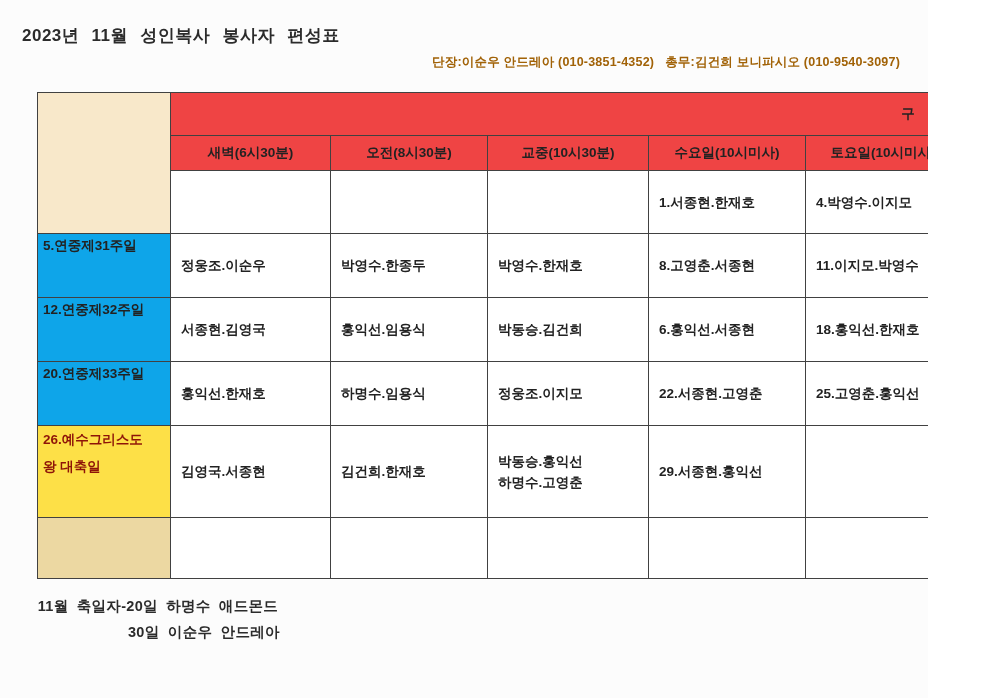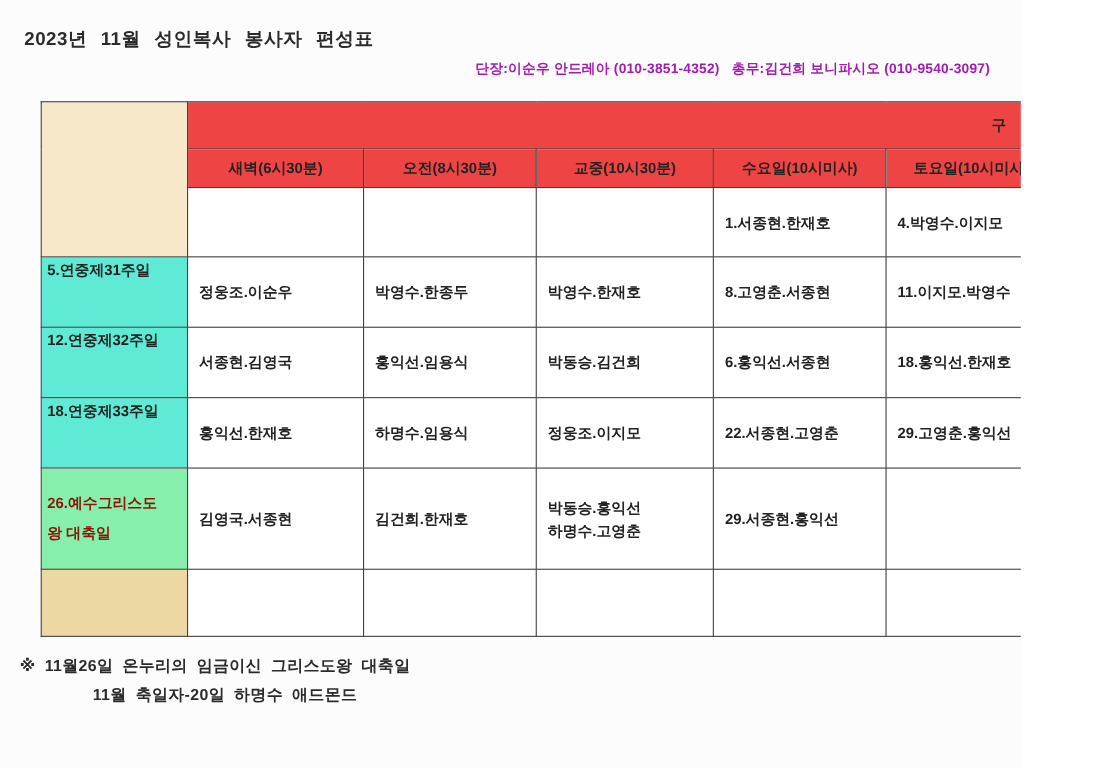--- a/index.html
+++ b/index.html
@@ -11,21 +11,21 @@
     color:#212121;
     overflow:hidden;
   }
   .title{
     position:absolute;left:22px;top:24px;
     font-size:17px;font-weight:700;color:#2b2b2b;
     word-spacing:7px;letter-spacing:0.5px;
   }
   .contacts{
     position:absolute;right:28px;top:54px;
-    font-size:12.5px;font-weight:600;color:#a21caf;
+    font-size:12.5px;font-weight:600;color:#a16207;
     white-space:pre;letter-spacing:0.2px;
   }
   table.roster{
     position:absolute;left:37px;top:92px;
     width:923px;
     border-collapse:collapse;table-layout:fixed;
   }
   table.roster td{
     border:1.6px solid #414141;
     font-size:13.5px;font-weight:600;color:#222;
@@ -35,26 +35,26 @@
   td.corner{background:#f8e8ca;}
   td.group{
     background:#ef4444;text-align:right;vertical-align:middle;
     font-size:14px;letter-spacing:9px;padding-left:9px;
   }
   td.colhead{
     background:#ef4444;text-align:center;vertical-align:middle;
     font-size:13.5px;
   }
   td.label{
-    background:#5eead4;vertical-align:top;
+    background:#0ea5e9;vertical-align:top;
     padding:3px 4px 0 5px;font-size:13.5px;
   }
   td.label.red{
-    background:#86efac;color:#8e1408;
-    line-height:27px;padding-top:18px;
+    background:#fde047;color:#8e1408;
+    line-height:27px;padding-top:0;
   }
   td.label.bottom{background:#ecd8a2;}
   td.cell{
     vertical-align:middle;background:#ffffff;
     padding:2px 4px 2px 10px;line-height:21px;
   }
   .notes{position:absolute;left:18px;top:593px;}
   .note{
     font-size:14.5px;font-weight:700;color:#2b2b2b;
     line-height:26px;word-spacing:4px;letter-spacing:0.3px;
@@ -108,26 +108,26 @@
       </tr>
       <tr style="height:64px">
         <td class="label">12.연중제32주일</td>
         <td class="cell">서종현.김영국</td>
         <td class="cell">홍익선.임용식</td>
         <td class="cell">박동승.김건희</td>
         <td class="cell">6.홍익선.서종현</td>
         <td class="cell">18.홍익선.한재호</td>
       </tr>
       <tr style="height:64px">
-        <td class="label">18.연중제33주일</td>
+        <td class="label">20.연중제33주일</td>
         <td class="cell">홍익선.한재호</td>
         <td class="cell">하명수.임용식</td>
         <td class="cell">정웅조.이지모</td>
         <td class="cell">22.서종현.고영춘</td>
-        <td class="cell">29.고영춘.홍익선</td>
+        <td class="cell">25.고영춘.홍익선</td>
       </tr>
       <tr style="height:92px">
         <td class="label red">26.예수그리스도
 왕 대축일</td>
         <td class="cell">김영국.서종현</td>
         <td class="cell">김건희.한재호</td>
         <td class="cell">박동승.홍익선
 하명수.고영춘</td>
         <td class="cell">29.서종현.홍익선</td>
         <td class="cell"></td>
@@ -137,17 +137,17 @@
         <td class="cell"></td>
         <td class="cell"></td>
         <td class="cell"></td>
         <td class="cell"></td>
         <td class="cell"></td>
       </tr>
     </tbody>
   </table>
 
   <div class="notes">
-    <div class="note n1">※ 11월26일 온누리의 임금이신 그리스도왕 대축일</div>
     <div class="note n2">11월 축일자-20일 하명수 애드몬드</div>
+    <div class="note n3">30일 이순우 안드레아</div>
   </div>
 
 </div>
 
 </body></html>

